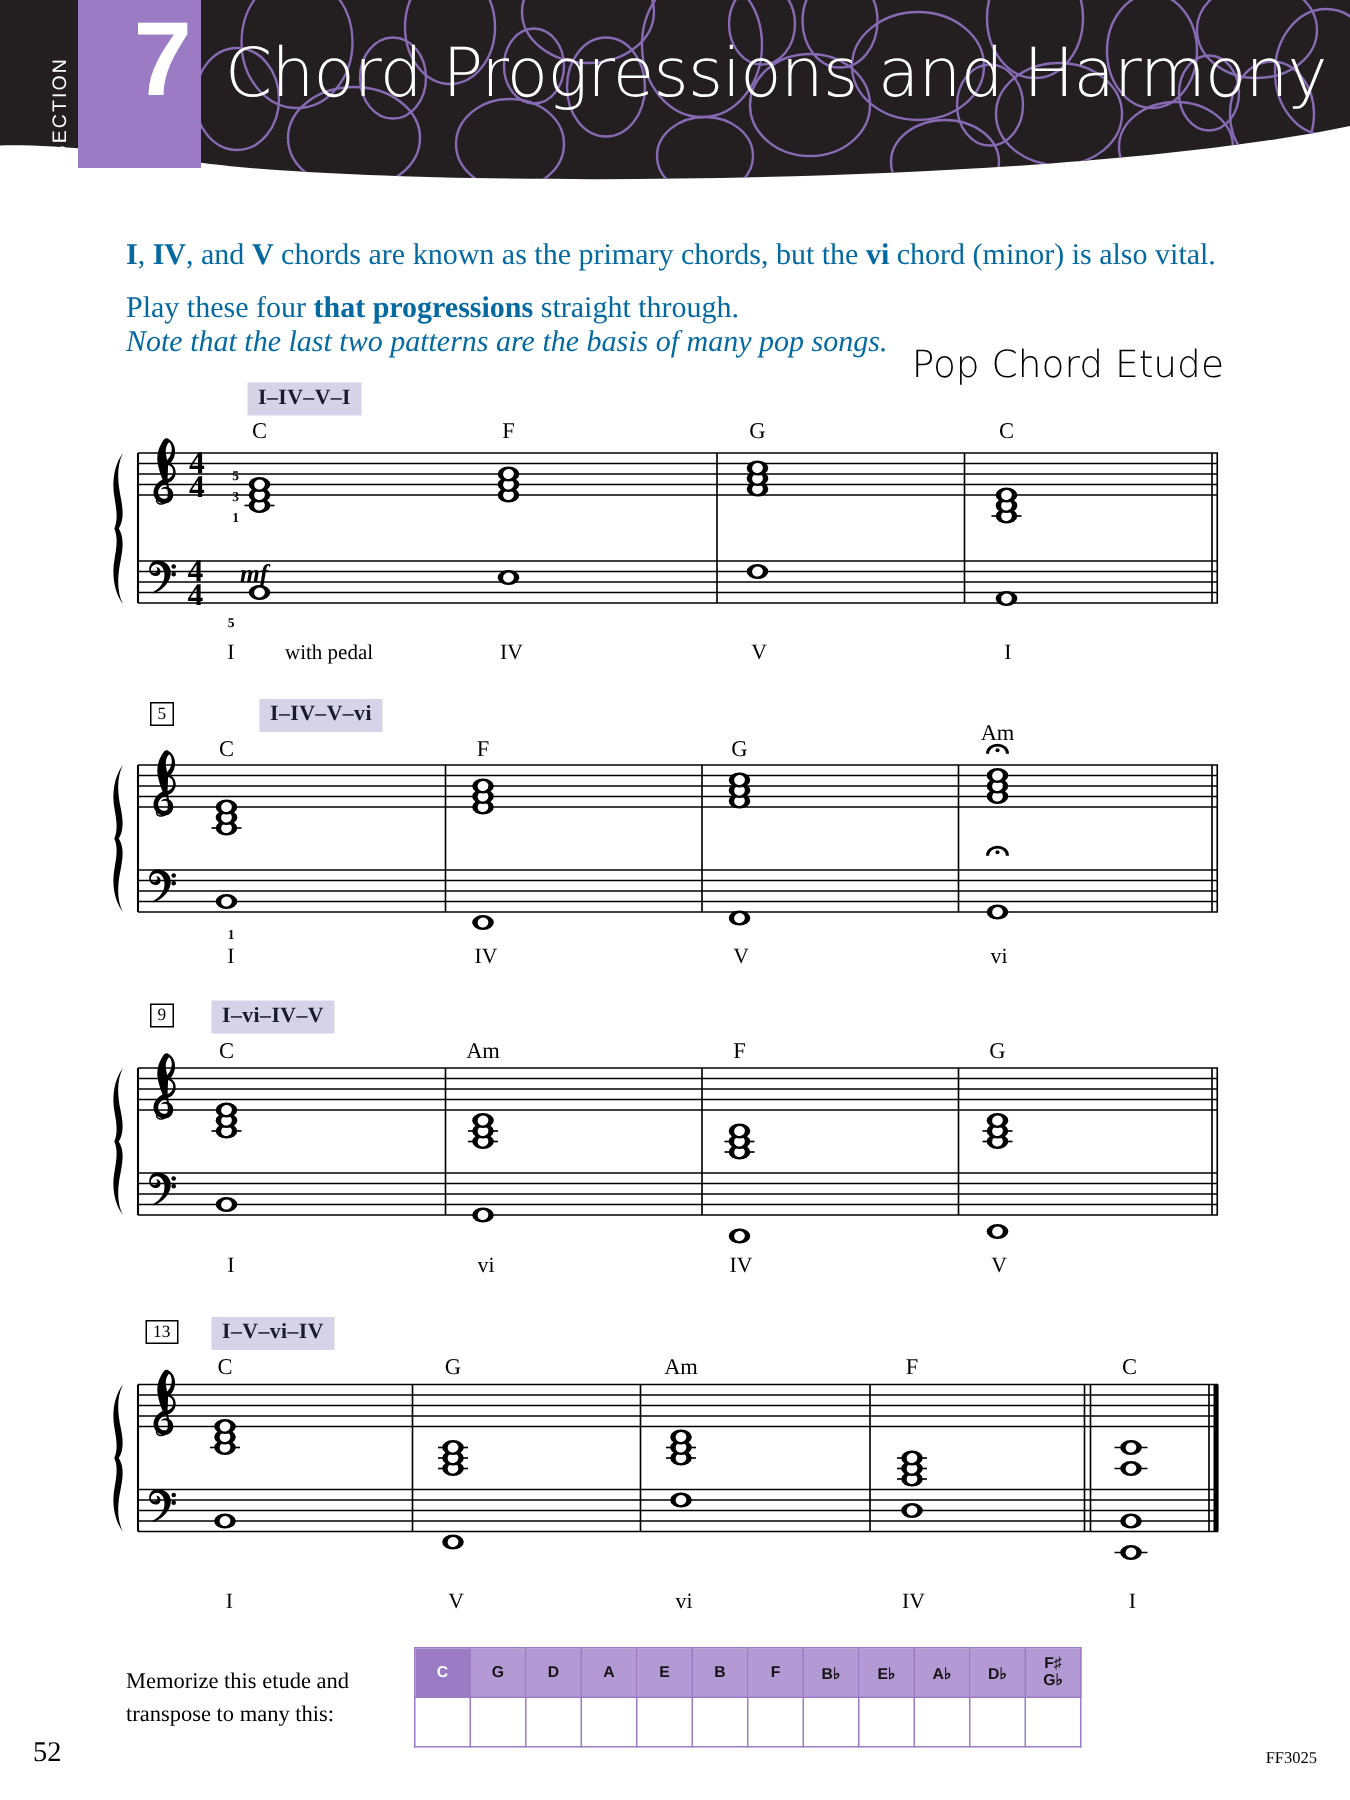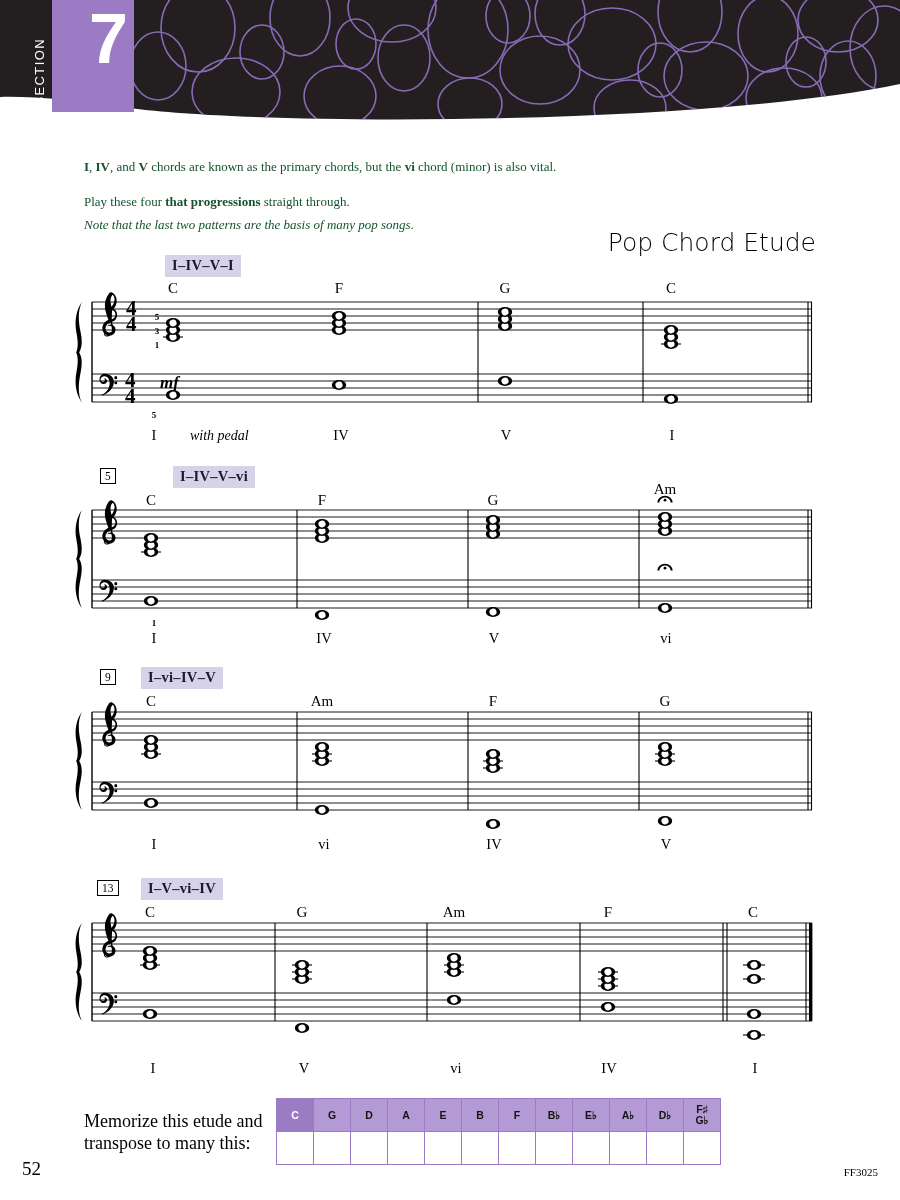--- a/index.html
+++ b/index.html
@@ -23,21 +23,21 @@
     position:absolute;right:6px;top:4px;
     font-family:"Liberation Sans", sans-serif;font-weight:bold;font-size:70px;
     color:#ffffff;line-height:70px;
   }
   .header-title{
     position:absolute;left:150px;top:22px;z-index:6;
     font-family:"DejaVu Sans", sans-serif;font-size:45px;color:#ffffff;
     letter-spacing:-0.5px;font-weight:300;white-space:nowrap;
   }
   
-  .para{position:absolute;font-family:"Liberation Serif", serif;font-size:13px;color:#14532d;}
+  .para{position:absolute;font-family:"Liberation Serif", serif;font-size:20px;color:#0369a1;}
   .p1{left:84px;top:159px;}
   .p2{left:84px;top:194px;}
   .p3{left:84px;top:217px;font-style:italic;}
   .etude-title{
     position:absolute;right:84px;top:228px;
     font-family:"DejaVu Sans", sans-serif;font-size:25px;font-weight:300;color:#000;
   }
   
   .prog-label{
     position:absolute;background:#d6d2e8;padding:2px 7px 3px 7px;
@@ -59,25 +59,25 @@
   .fingtop{
     position:absolute;font-family:"Liberation Serif", serif;font-size:9px;font-weight:bold;
     color:#000;transform:translateX(-50%);
   }
   .dyn{
     position:absolute;font-family:"Liberation Serif", serif;font-style:italic;font-weight:bold;
     font-size:17px;
     margin-top:18px;
   }
   .pedal{
-    position:absolute;font-family:"Liberation Serif", serif;font-style:italic;font-size:14px;
+    position:absolute;font-family:"Liberation Serif", serif;font-size:14px;
   }
   
   .memo{
-    position:absolute;left:84px;top:1110px;font-family:"Liberation Serif", serif;font-size:18px;
+    position:absolute;left:84px;top:1110px;font-family:"Liberation Serif", serif;font-size:15px;
     line-height:22px;
   }
   .keytable{position:absolute;left:276px;top:1098px;border-collapse:collapse;}
   .keytable td{
     width:34px;height:28px;border:1px solid #9b7cc4;text-align:center;vertical-align:middle;
     font-family:"Liberation Sans", sans-serif;font-size:10.5px;font-weight:bold;color:#141414;
   }
   .keytable tr.hdr td{background:#b49ad4;height:30px;}
   .keytable tr.hdr td.first{background:#9b7cc4;color:#ffffff;}
   .keytable tr.blank td{background:#ffffff;height:30px;}
@@ -128,20 +128,21 @@
       <ellipse cx="508" cy="16" rx="22" ry="27"></ellipse>
       <ellipse cx="660" cy="70" rx="22" ry="27"></ellipse>
       <ellipse cx="806" cy="62" rx="20" ry="25"></ellipse>
     </g>
   </svg>
 
   <div class="section-tab">
     <div class="section-word">SECTION</div>
     <div class="section-num">7</div>
   </div>
+  <div class="header-title">Chord Progressions and Harmony</div>
 </div>
 
 <div class="para p1">
   <b>I</b>, <b>IV</b>, and <b>V</b> chords are known as the primary chords, but the <b>vi</b> chord (minor) is also vital.
 </div>
 <div class="para p2">
   Play these four <b>that progressions</b> straight through.
 </div>
 <div class="para p3">
   Note that the last two patterns are the basis of many pop songs.

